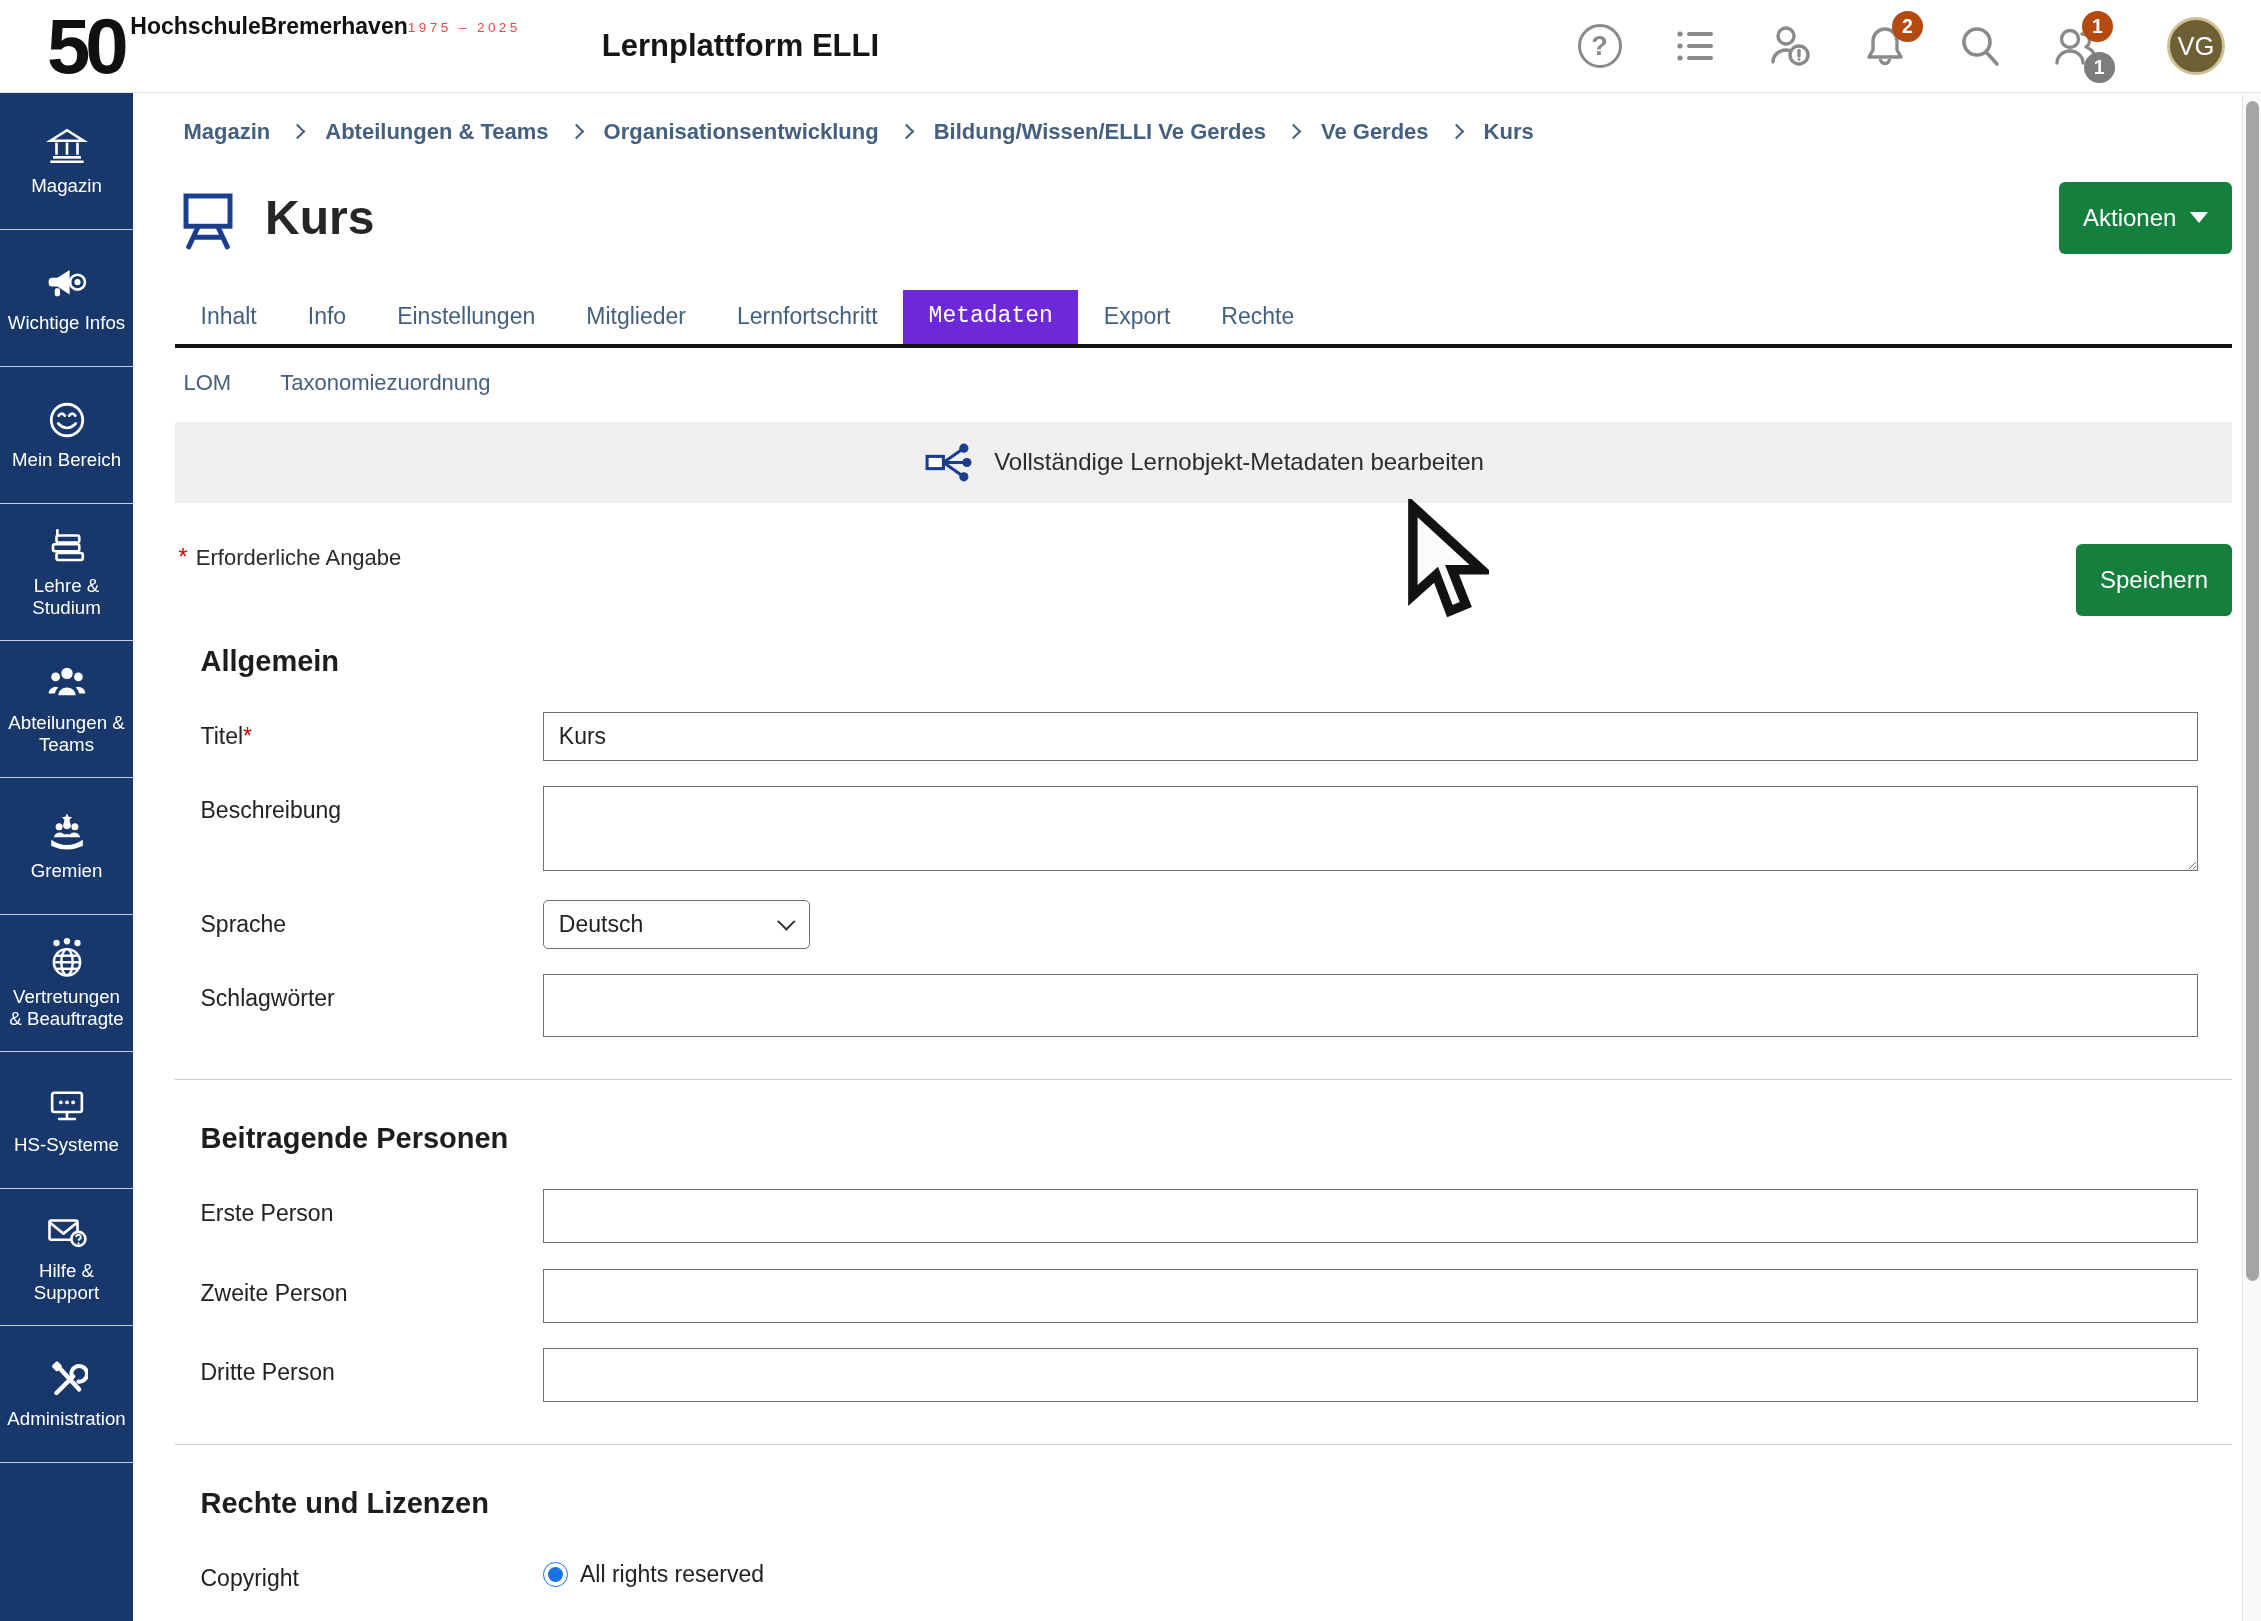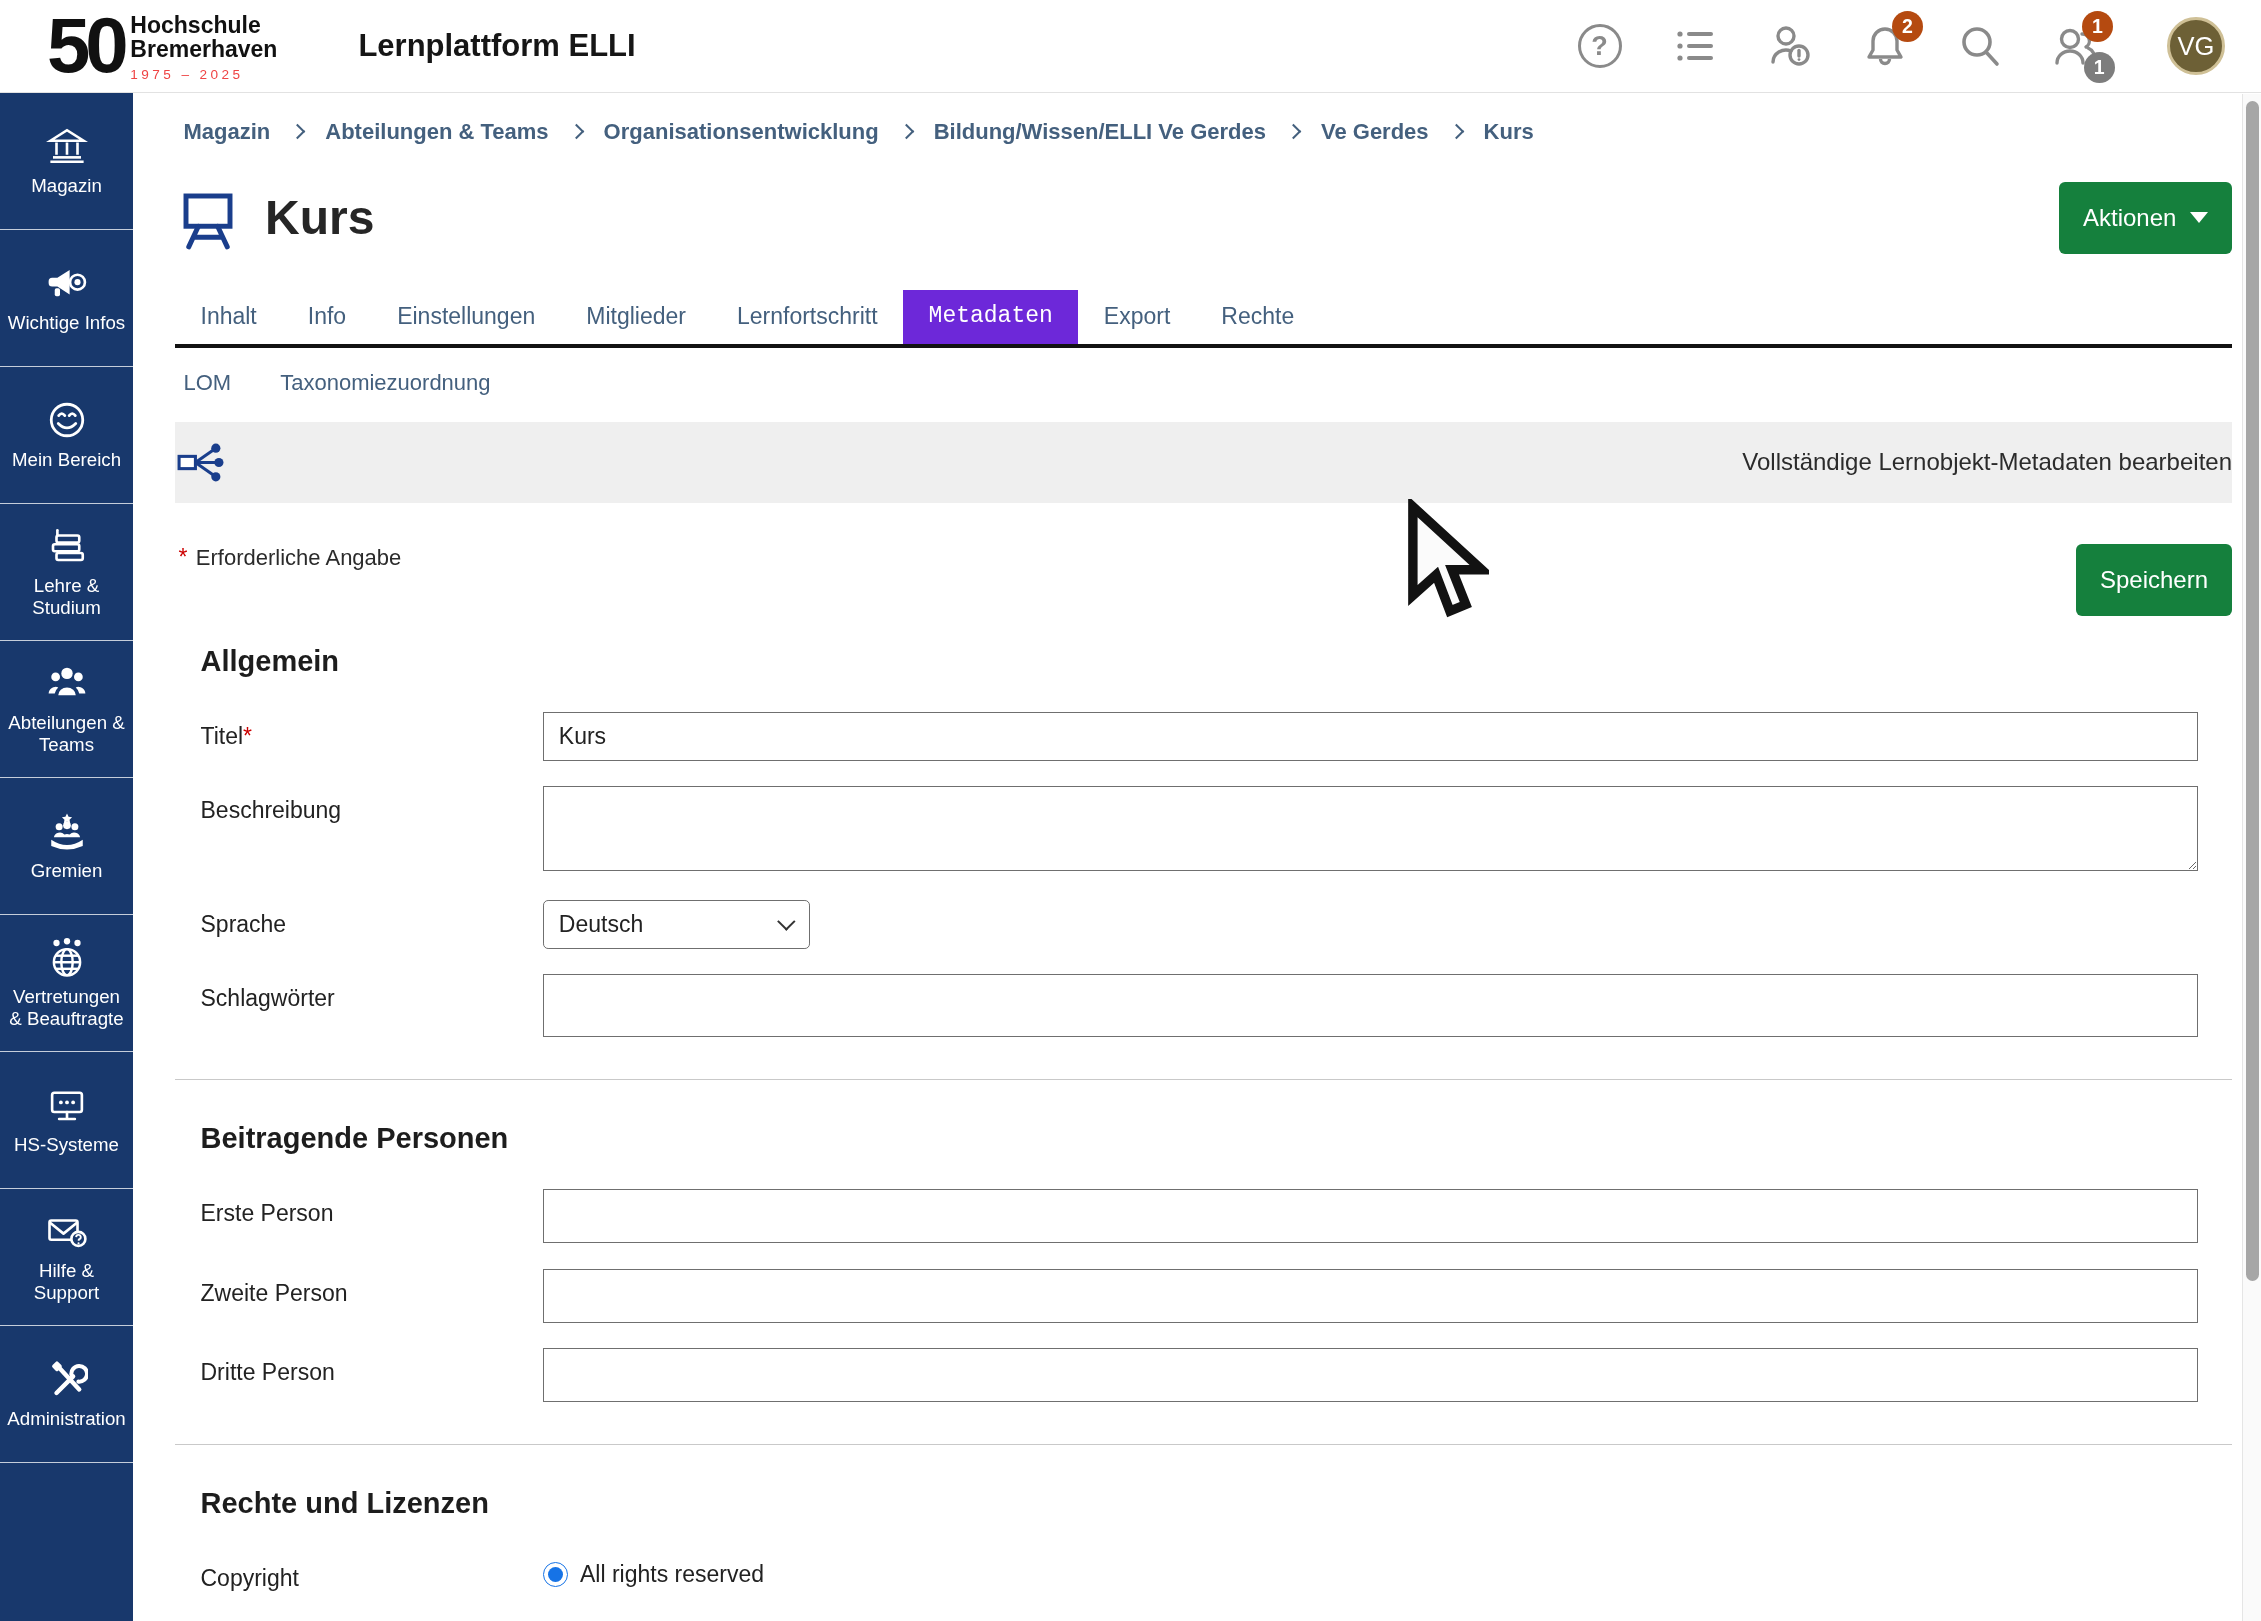--- a/index.html
+++ b/index.html
@@ -10,21 +10,21 @@
   }
 
   
   .topbar {
     height: 93px; display: flex; align-items: center;
     padding: 0 36px 0 47px; border-bottom: 0.8px solid #e2e2e2;
     background: #fff; position: relative; z-index: 5;
   }
   .logo { display: flex; align-items: flex-start; gap: 6.8px; }
   .logo-num { font-size: 78px; font-weight: 800; line-height: 0.9; letter-spacing: -5.1px; color: #111; }
-  .logo-text { display: flex; flex-direction: column; margin-top: 4px; }
+  .logo-text { display: flex; flex-direction: row; margin-top: 4px; }
   .logo-line { font-size: 23px; font-weight: 700; line-height: 1.04; color: #111; }
   .logo-years { font-size: 13.6px; letter-spacing: 3.4px; color: #ef4444; margin-top: 5.1px; }
   .app-title { font-size: 31px; font-weight: 700; color: #161616; margin-left: 81px; }
   .topbar-spacer { flex: 1; }
   .tb-icons { display: flex; align-items: center; gap: 42px; }
   .tb-icon { position: relative; width: 53px; height: 53px; display: flex; align-items: center; justify-content: center; cursor: pointer; }
   .tb-icon svg { width: 48px; height: 48px; }
   .help-circle {
     width: 44px; height: 44px; border: 3.4px solid #8a8a8a; border-radius: 50%;
     display: flex; align-items: center; justify-content: center;
@@ -79,21 +79,21 @@
   .tabs { margin-top: 36px; border-bottom: 4.2px solid #121212; display: flex; }
   .tab { font-size: 23px; color: #44607e; padding: 13.6px 25.5px; cursor: pointer; white-space: nowrap; }
   .tab.active { background: #6d28d9; color: #fff; font-family: Liberation Mono, monospace; }
 
   .subtabs { display: flex; gap: 49px; margin: 22px 0 0 8.5px; }
   .subtab { font-size: 22px; color: #44607e; cursor: pointer; }
   .subtab.active { text-underline-offset: 6px; }
 
   .banner {
     margin-top: 25.5px; height: 81px; background: #efefef;
-    display: flex; align-items: center; justify-content: space-between; gap: 22px; cursor: pointer;
+    display: flex; align-items: center; justify-content: center; gap: 22px; cursor: pointer;
   }
   .banner svg { width: 49px; height: 49px; }
   .banner-label { font-size: 24px; color: #2b2b2b; }
 
   .form-header { display: flex; align-items: flex-start; margin-top: 41px; }
   .req-hint { font-size: 22px; color: #2b2b2b; padding-left: 3.4px; }
   .req-star { color: #cc0000; font-size: 23px; margin-right: 8.5px; }
 
   .form-inner { margin-left: 25.5px; }
   .section-title { font-size: 29px; font-weight: 700; color: #1d1d1d; margin: 29px 0 34px 0; }

